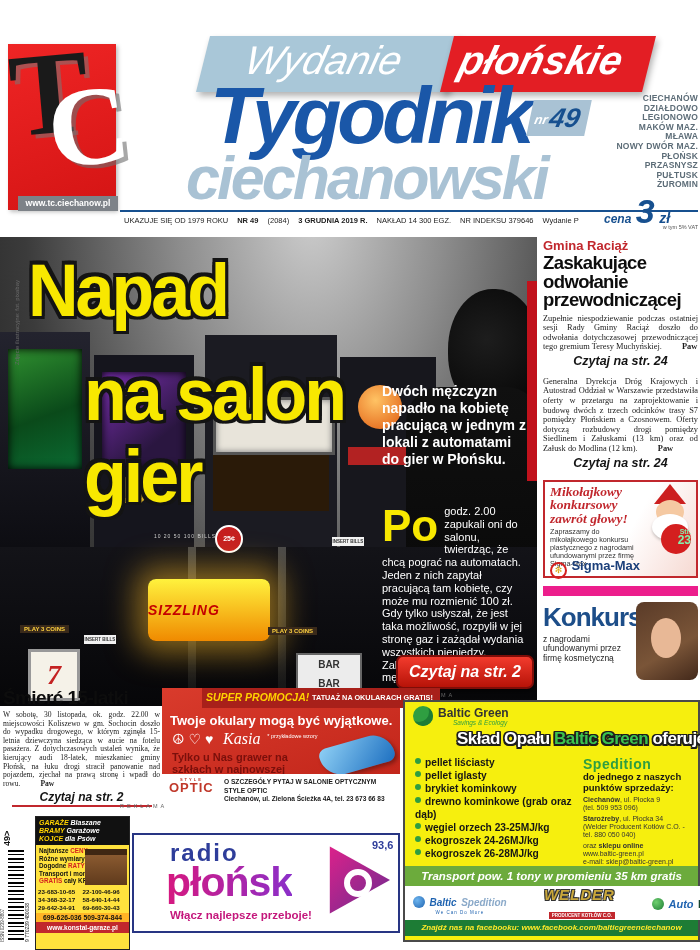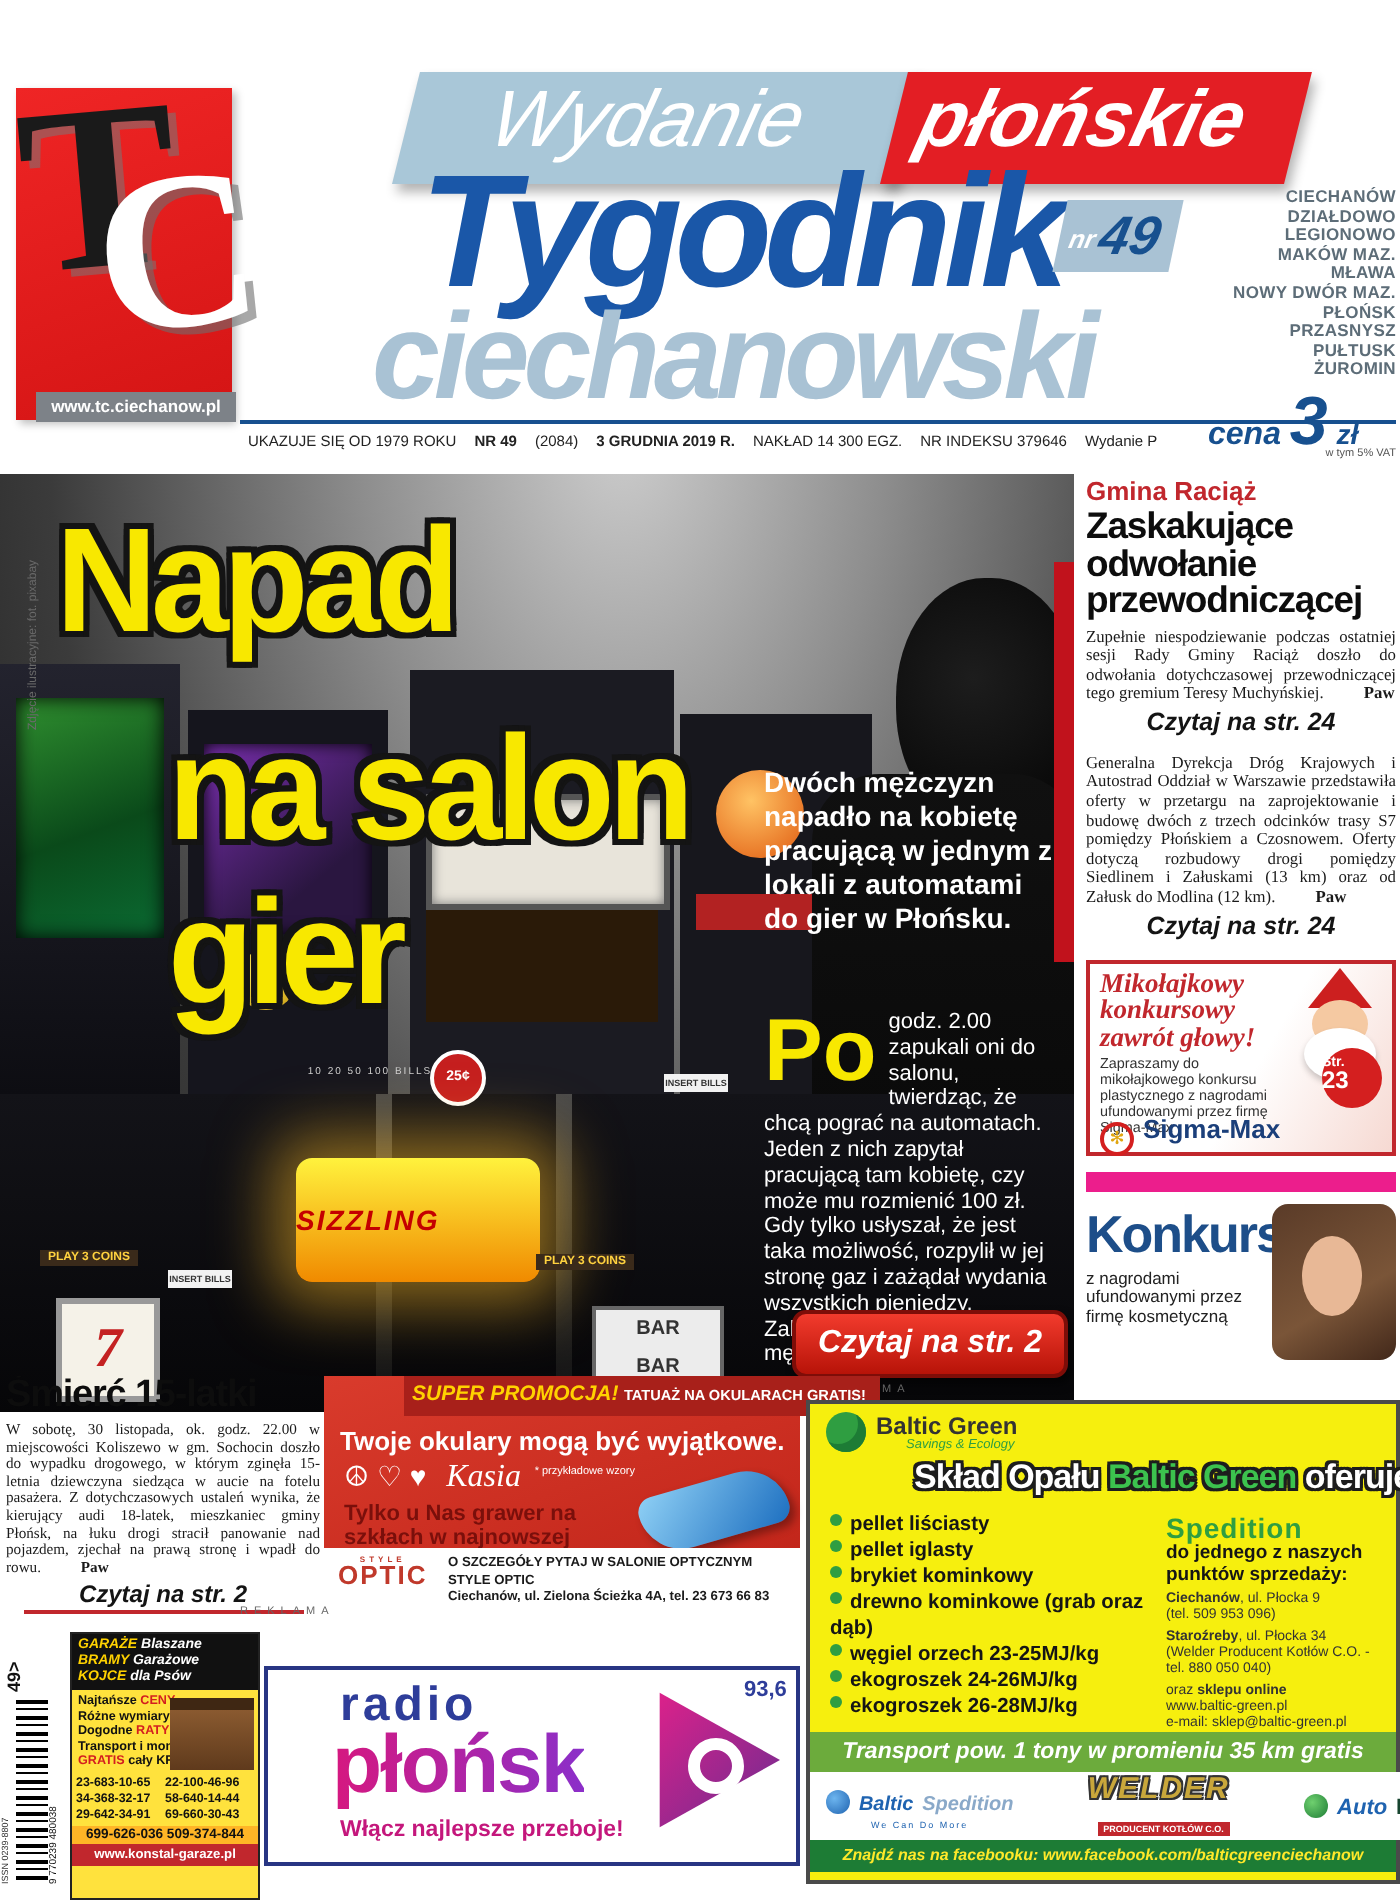--- a/index.html
+++ b/index.html
@@ -71,21 +71,21 @@
   <div class="abs" style="left:124px;top:216px;width:478px;display:flex;gap:9px;font-size:7.5px;color:#222;white-space:nowrap;">
     <span>UKAZUJE SIĘ OD 1979 ROKU</span>
     <span class="b">NR 49</span>
     <span>(2084)</span>
     <span class="b">3 GRUDNIA 2019 R.</span>
     <span>NAKŁAD 14 300 EGZ.</span>
     <span>NR INDEKSU 379646</span>
     <span>Wydanie P</span>
   </div>
   <div class="abs" style="left:604px;top:196px;width:94px;">
-    <span class="i b" style="font-size:16px;color:#17508f;">cena</span>
+    <span class="i b" style="font-size:12px;color:#17508f;">cena</span>
     <span class="i" style="font-size:34px;font-weight:900;color:#17508f;line-height:.9;">3</span>
     <span class="i b" style="font-size:14px;color:#17508f;">zł</span>
     <div style="font-size:5.5px;color:#555;text-align:right;margin-top:-3px;">w tym 5% VAT</div>
   </div>
 
   <div class="abs" style="left:0;top:237px;width:537px;height:469px;overflow:hidden;background:radial-gradient(ellipse at 58% -5%,#cdcdcd 0%,#8d8d8d 30%,#3b3b3b 65%,#161616 100%);">
 
     <div class="abs" style="left:0;top:95px;width:90px;height:215px;background:linear-gradient(#23232e,#0d0d12);"></div>
     <div class="abs" style="left:8px;top:112px;width:74px;height:120px;background:linear-gradient(160deg,#2f8f2f,#0a4a1a 55%,#0b6b33),radial-gradient(circle at 25% 30%,#ffe95a 0 4px,transparent 5px);box-shadow:inset 0 0 10px #000;"></div>
     <div class="abs" style="left:94px;top:118px;width:100px;height:200px;background:#15151d;"></div>
@@ -162,21 +162,21 @@
         <div class="abs" style="left:8px;top:0;width:0;height:0;border-left:16px solid transparent;border-right:16px solid transparent;border-bottom:20px solid #cc1f1f;"></div>
         <div class="abs" style="left:10px;top:16px;width:28px;height:24px;border-radius:50%;background:#f5c9a2;"></div>
         <div class="abs" style="left:6px;top:30px;width:36px;height:26px;border-radius:50%;background:#fff;box-shadow:0 2px 3px rgba(0,0,0,.2);"></div>
       </div>
       <div class="abs ser i" style="left:5px;top:3px;font-size:13.5px;line-height:13.5px;font-weight:900;color:#c1272d;">
         <div>Mikołajkowy</div>
         <div>konkursowy</div>
         <div>zawrót głowy!</div>
       </div>
       <div class="abs" style="left:5px;top:46px;width:98px;font-size:7.2px;line-height:8.2px;color:#333;">Zapraszamy do mikołajkowego konkursu plastycznego z nagrodami ufundowanymi przez firmę Sigma-Max</div>
-      <div class="abs" style="left:116px;top:42px;width:30px;height:30px;border-radius:50%;background:#d41f1f;text-align:left;color:#ffffff;">
+      <div class="abs" style="left:116px;top:42px;width:30px;height:30px;border-radius:50%;background:#d41f1f;text-align:right;color:#86efac;">
         <div style="font-size:7px;font-weight:700;margin-top:4px;">Str.</div>
         <div style="font-size:12px;font-weight:900;line-height:10px;">23</div>
       </div>
       <div class="abs" style="left:5px;top:74px;">
         <span style="display:inline-block;width:13px;height:13px;border:2px solid #d41f1f;border-radius:50%;color:#e0a50f;font-size:9px;line-height:13px;text-align:center;vertical-align:-3px;">✻</span>
         <span style="font-size:13px;font-weight:900;color:#1b3f7a;">Sigma-Max</span>
       </div>
     </div>
 
     <div class="pinkbar" style="margin-bottom:6px;flex-shrink:0;"></div>

